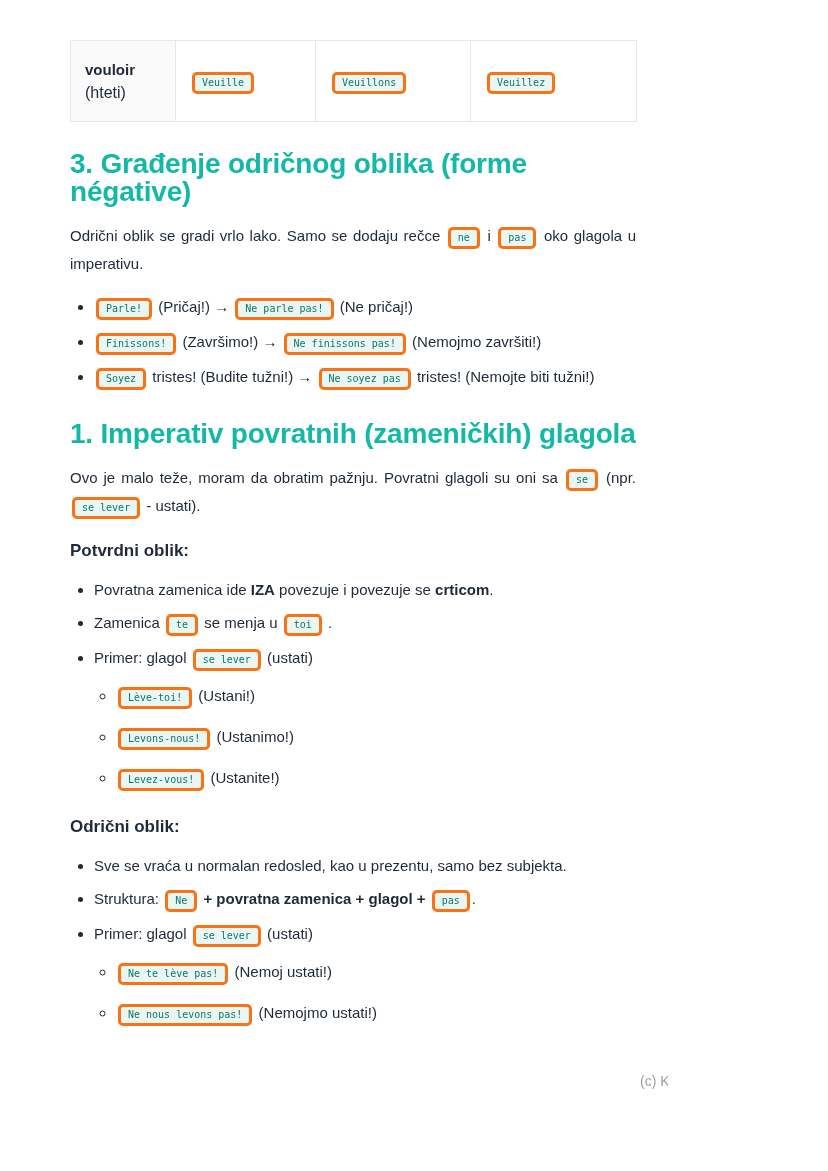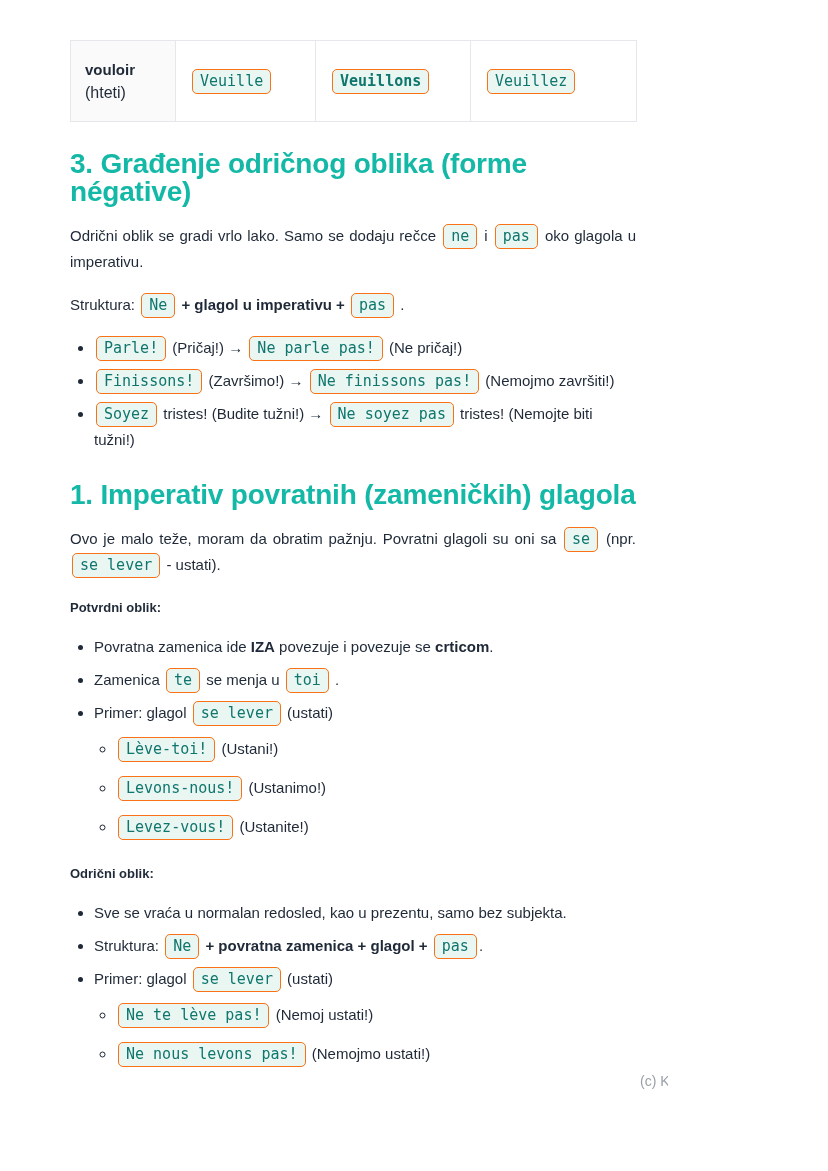--- a/index.html
+++ b/index.html
@@ -26,47 +26,47 @@
     position: absolute;
     left: 70px;
     top: 40px;
     width: 566px;
   }
   
   .tbl { width: 100%; border-collapse: collapse; table-layout: fixed; }
   .tbl td { border: 1px solid #e5e7eb; padding: 18px 14px; vertical-align: middle; background: #ffffff; }
   td.c1 { width: 105px; background: #fafafa; }
   td.c2 { width: 140px; }
-  td.c3 { width: 155px; font-weight: bold; }
+  td.c3 { width: 155px; }
   td.c4 { width: 166px; }
   .verb { font-weight: 700; font-size: 15px; line-height: 21px; }
   .verb-note { font-size: 16px; line-height: 21px; margin-top: 2px; }
   
   .para { font-size: 15px; line-height: 26px; text-align: justify; margin: 17px 0; }
   .para.first { margin-top: 30px; }
   .para.left { text-align: left; }
-  .label { font-weight: 700; font-size: 13px; line-height: 26px; margin: 4px 0 12px; }
+  .label { font-weight: 700; font-size: 17px; line-height: 26px; margin: 4px 0 12px; }
   .heading {
     color: #14b8a6;
     font-size: 28px;
     line-height: 28px;
     font-weight: 700;
     margin: 28px 0 15px;
     letter-spacing: -0.2px;
     text-align: left;
   }
   
   .b { font-weight: 700; }
   .i { font-style: italic; }
   .badge {
     font-family: "DejaVu Sans Mono", "Liberation Mono", monospace;
-    font-size: 15px;
+    font-size: 10px;
     color: #0f766e;
     background: #e9f6f1;
-    border: 1px solid #f97316;
+    border: 3px solid #f97316;
     border-radius: 5px;
     padding: 2px 7px 3px;
     margin: 0 2px;
     white-space: nowrap;
   }
   
   .list { margin: 13px 0 18px; padding-left: 24px; list-style-type: disc; }
   .list > li { font-size: 15px; line-height: 26px; margin: 7px 0; text-align: left; }
   .sublist { list-style-type: circle; margin: 6px 0 0; padding-left: 22px; }
   .sublist > li { font-size: 15px; line-height: 32px; margin: 7px 0; }
@@ -109,21 +109,20 @@
           </td>
         </tr>
       </tbody>
     </table>
 
 
     <h2 class="heading">3. Građenje odričnog oblika (forme négative)</h2>
 
     <p class="para"><span class="t">Odrični oblik se gradi vrlo lako. Samo se dodaju rečce </span><code class="badge">ne</code><span class="t"> i </span><code class="badge">pas</code><span class="t"> oko glagola u imperativu.</span></p>
 
-    <p class="para left"><span class="t">Struktura: </span><code class="badge">Ne</code><span class="b"> + glagol u imperativu + </span><code class="badge">pas</code><span class="t"> .</span></p>
 
     <ul class="list">
       <li><code class="badge">Parle!</code><span class="t"> (Pričaj!) → </span><code class="badge">Ne parle pas!</code><span class="t"> (Ne pričaj!)</span></li>
       <li><code class="badge">Finissons!</code><span class="t"> (Završimo!) → </span><code class="badge">Ne finissons pas!</code><span class="t"> (Nemojmo završiti!)</span></li>
       <li><code class="badge">Soyez</code><span class="t"> tristes! (Budite tužni!) → </span><code class="badge">Ne soyez pas</code><span class="t"> tristes! (Nemojte biti tužni!)</span></li>
     </ul>
 
     <h2 class="heading">1. Imperativ povratnih (zameničkih) glagola</h2>
 
     <p class="para"><span class="t">Ovo je malo teže, moram da obratim pažnju. Povratni glagoli su oni sa </span><code class="badge">se</code><span class="t"> (npr. </span><code class="badge">se lever</code><span class="t"> - ustati).</span></p>

